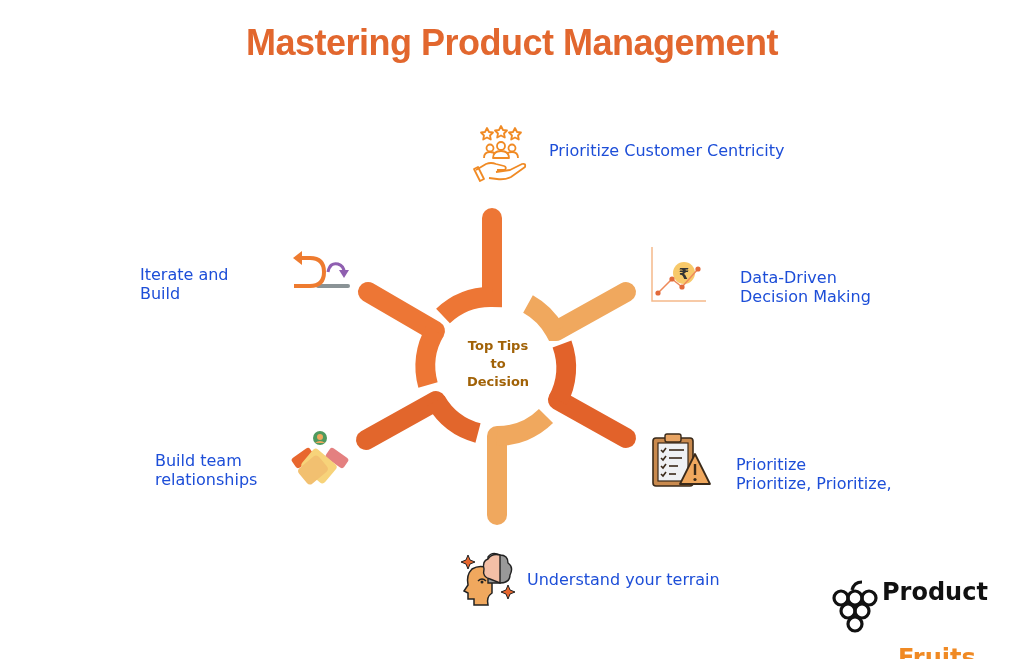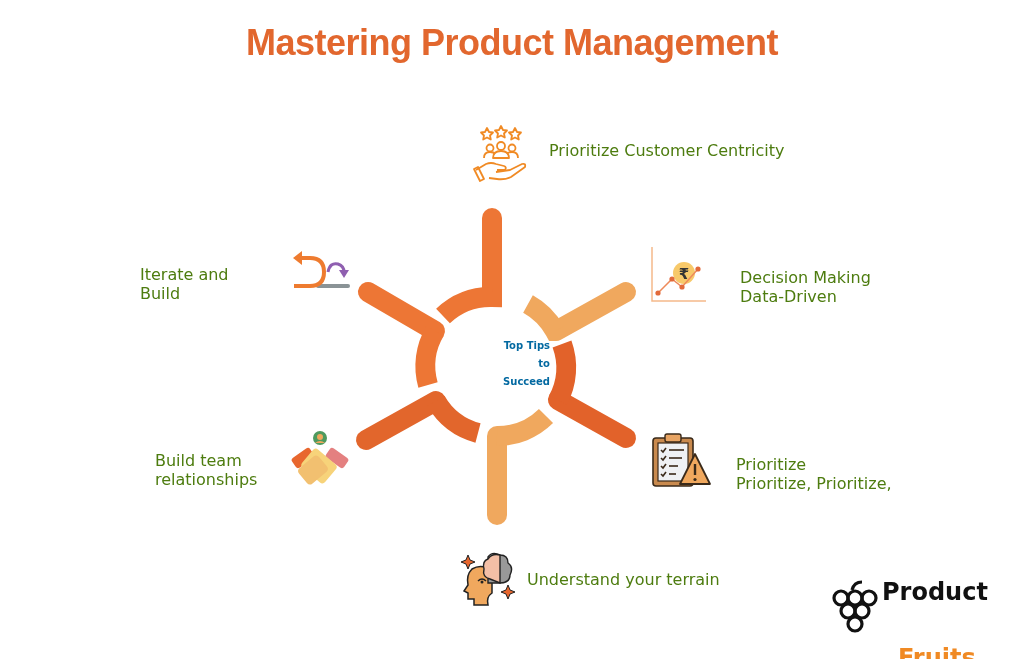--- a/index.html
+++ b/index.html
@@ -1,20 +1,20 @@
 <!DOCTYPE html>
 <html><head>
 <meta charset="utf-8">
 <style>
   html, body { margin: 0; padding: 0; background: #ffffff; }
   body { width: 1024px; height: 659px; position: relative; overflow: hidden; font-family: "DejaVu Sans", "Liberation Sans", sans-serif; }
   .title { position: absolute; left: 0; top: 22px; width: 1024px; text-align: center; font-family: Liberation Sans, sans-serif; font-weight: bold; font-size: 36px; color: #E2672E; letter-spacing: -0.5px; }
   svg.hub { position: absolute; left: 0; top: 0; }
-  .center-text { position: absolute; left: 446px; top: 337px; width: 104px; text-align: right; font-weight: bold; font-size: 10px; line-height: 18px; color: #0369a1; }
-  .label { position: absolute; font-size: 16px; line-height: 19px; color: #4d7c0f; font-weight: 500; }
+  .center-text { position: absolute; left: 446px; top: 337px; width: 104px; text-align: center; font-weight: bold; font-size: 13px; line-height: 18px; color: #a16207; }
+  .label { position: absolute; font-size: 16px; line-height: 19px; color: #1d4ed8; font-weight: 500; }
   .label.center { text-align: left; }
   .icon { position: absolute; }
   .logo { position: absolute; left: 830px; top: 578px; width: 180px; height: 60px; }
   .logo .w1 { position: absolute; left: 52px; top: 0px; font-size: 24px; font-weight: bold; color: #111; line-height: 28px; }
   .logo .w2 { position: absolute; left: 68px; top: 28px; font-size: 24px; font-weight: bold; color: #F08A24; line-height: 28px; margin-top: 38px; }
 </style>
 </head>
 <body>
 
 <div class="title">Mastering Product Management</div>
@@ -50,21 +50,21 @@
     <g stroke="#ED7635">
       <line x1="368" y1="292" x2="435" y2="331"></line>
       <path d="M 435 331 A 69 69 0 0 0 428 385" stroke-linecap="butt"></path>
     </g>
   </g>
 </svg>
 
 <div class="center-text">
   <div>Top Tips</div>
   <div>to</div>
-  <div>Succeed</div>
+  <div>Decision</div>
 </div>
 
 <svg class="icon" style="left:472px;top:124px" width="62" height="62" viewBox="0 0 62 62">
   <g fill="none" stroke="#F08A24" stroke-width="1.8" stroke-linejoin="round">
     <path d="M15 4 l2 4 4 .5 -3 3 .8 4 -3.8 -2 -3.8 2 .8 -4 -3 -3 4 -.5z"></path>
     <path d="M29 2 l2 4 4 .5 -3 3 .8 4 -3.8 -2 -3.8 2 .8 -4 -3 -3 4 -.5z"></path>
     <path d="M43 4 l2 4 4 .5 -3 3 .8 4 -3.8 -2 -3.8 2 .8 -4 -3 -3 4 -.5z"></path>
     <circle cx="18" cy="24" r="3.5"></circle>
       <circle cx="40" cy="24" r="3.5"></circle>
       <circle cx="29" cy="22" r="4"></circle>
@@ -82,22 +82,22 @@
   <path d="M2 2 L2 56 L56 56" fill="none" stroke="#F5B98A" stroke-width="1.5"></path>
   <circle cx="34" cy="28" r="11" fill="#F7C96A"></circle>
   <text x="34" y="34" text-anchor="middle" font-family="DejaVu Sans, sans-serif" font-size="15" font-weight="bold" fill="#333">₹</text>
   <polyline points="8,48 22,34 32,42 48,24" fill="none" stroke="#EE8A5A" stroke-width="1.5"></polyline>
   <circle cx="8" cy="48" r="2.6" fill="#E26A3A"></circle>
     <circle cx="22" cy="34" r="2.6" fill="#E26A3A"></circle>
     <circle cx="32" cy="42" r="2.6" fill="#E26A3A"></circle>
     <circle cx="48" cy="24" r="2.6" fill="#E26A3A"></circle>
 </svg>
 <div class="label center" style="left:740px;top:268px;width:160px">
+  <div>Data-Driven</div>
   <div>Decision Making</div>
-  <div>Data-Driven</div>
 </div>
 
 <svg class="icon" style="left:650px;top:432px" width="62" height="58" viewBox="0 0 62 58">
   <rect x="3" y="6" width="40" height="48" rx="3" fill="#C98A4E" stroke="#3a2a1a" stroke-width="1.6"></rect>
   <rect x="8" y="11" width="30" height="38" fill="#EFF1F4" stroke="#3a2a1a" stroke-width="1.2"></rect>
   <rect x="15" y="2" width="16" height="8" rx="2" fill="#E8A463" stroke="#3a2a1a" stroke-width="1.4"></rect>
   <g stroke="#3a2a1a" stroke-width="1.6" fill="none">
     <path d="M11 18 l2 2 3 -4"></path>
       <line x1="19" y1="18" x2="34" y2="18"></line>
     <path d="M11 26 l2 2 3 -4"></path>

